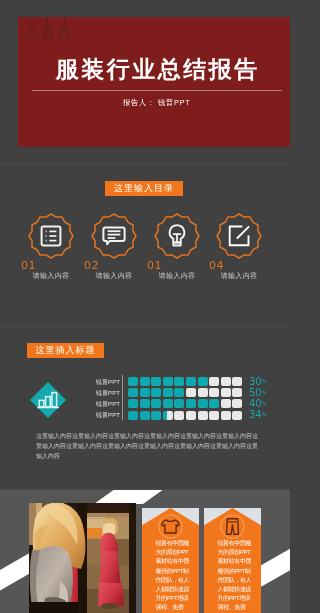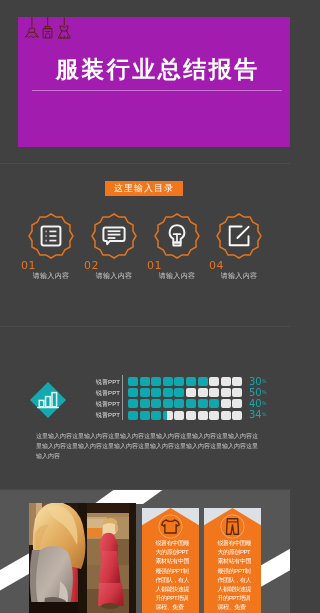--- a/index.html
+++ b/index.html
@@ -4,21 +4,21 @@
 <title>PPT Preview</title>
 <style>
 *{margin:0;padding:0;box-sizing:border-box}
 html,body{width:290px;height:613px;background:#414141;overflow:hidden}
 body{font-family:"Liberation Sans",sans-serif;-webkit-font-smoothing:antialiased}
 .deck{width:290px;height:613px;position:relative}
 .slide{position:relative;width:290px;height:163px;overflow:hidden;background:#414141}
 .slide+.slide{border-top:1px solid #4b4b4b}
 
 
-.s1-card{position:absolute;left:18px;top:17px;width:277px;height:130px;background:#a21caf}
+.s1-card{position:absolute;left:18px;top:17px;width:277px;height:130px;background:#7f1d1d}
 .s1-hangers{position:absolute;left:4px;top:0px;width:57px;height:25px}
 .s1-title{position:absolute;left:0;right:0;top:40px;text-align:center;color:#fff;font-size:23px;font-weight:bold;letter-spacing:2.5px;line-height:25px;text-indent:2.5px}
 .s1-rule{position:absolute;left:14px;right:13px;top:73px;height:1px;background:rgba(255,255,255,.4)}
 .s1-sub{position:absolute;left:0;right:0;top:81px;text-align:center;color:#fff;font-size:7.5px;letter-spacing:.6px}
 
 
 .tag{position:absolute;background:#F2761B;color:#fff;font-size:9px;letter-spacing:1px;display:flex;align-items:center;justify-content:center}
 
 
 #s2tag{left:105px;top:17px;width:78px;height:15px}
@@ -71,20 +71,21 @@
           <g>
             <path d="M44.4 0 L44.4 9.0"></path>
             <path d="M39.9 10.2 C41.2 10.2 42.9 10.2 44.4 11.8 C45.9 10.2 47.6 10.2 48.9 10.2 L47.1 15.7 L41.7 15.7 Z"></path>
             <path d="M41.7 15.7 L37.5 23.6 L51.3 23.6 L47.1 15.7"></path>
             <path d="M40.6 23.6 L40.6 21.6 M44.4 23.6 L44.4 21.6 M48.2 23.6 L48.2 21.6"></path>
           </g>
         </g>
       </svg>
       <div class="s1-title">服装行业总结报告</div>
       <div class="s1-rule"></div>
+      <div class="s1-sub">报告人： 锐普PPT</div>
     </div>
   </div>
   <div class="slide" id="s2">
     <div class="tag" id="s2tag">这里输入目录</div>
 
     <div class="item" style="left:51px">
       <svg class="badge" viewBox="0 0 44 44">
         <polygon class="bstar" points="22.00,0.00 27.07,3.07 33.00,2.95 35.86,8.14 41.05,11.00 40.93,16.93 44.00,22.00 40.93,27.07 41.05,33.00 35.86,35.86 33.00,41.05 27.07,40.93 22.00,44.00 16.93,40.93 11.00,41.05 8.14,35.86 2.95,33.00 3.07,27.07 0.00,22.00 3.07,16.93 2.95,11.00 8.14,8.14 11.00,2.95 16.93,3.07"></polygon>
         <g fill="none" stroke="#f2f2f2" stroke-width="2.0" stroke-linejoin="round">
           <rect x="12.6" y="12.6" width="18.8" height="18.8" rx="1.8"></rect>
@@ -138,20 +139,21 @@
         <g fill="none" stroke="#fff" stroke-width="1.9" stroke-linejoin="round" stroke-linecap="round">
           <path d="M24.6 12.5 h-11.9 v18.8 h18.8 v-9.2"></path>
           <path d="M20.4 24.0 L31.6 12.8"></path>
         </g>
       </svg>
       <div class="bnum">04</div>
       <div class="blbl">请输入内容</div>
     </div>
   </div>
   <div class="slide" id="s3">
+    <div class="tag" id="s3tag">这里插入标题</div>
 
     <svg class="s3-dia" viewBox="0 0 36 36">
       <polygon points="18,0 36,18 18,36 0,18" fill="#13A9AF"></polygon>
       <g fill="none" stroke="#dff7f8" stroke-width="1.5" stroke-linejoin="miter">
         <rect x="9.2" y="18.4" width="4.6" height="6.4"></rect>
         <rect x="15.6" y="14.6" width="4.6" height="10.2"></rect>
         <rect x="22.0" y="10.6" width="4.6" height="14.2"></rect>
       </g>
       <path d="M7.6 25.6 H28.4" stroke="#dff7f8" stroke-width="1.2" stroke-linecap="round"></path>
     </svg>

